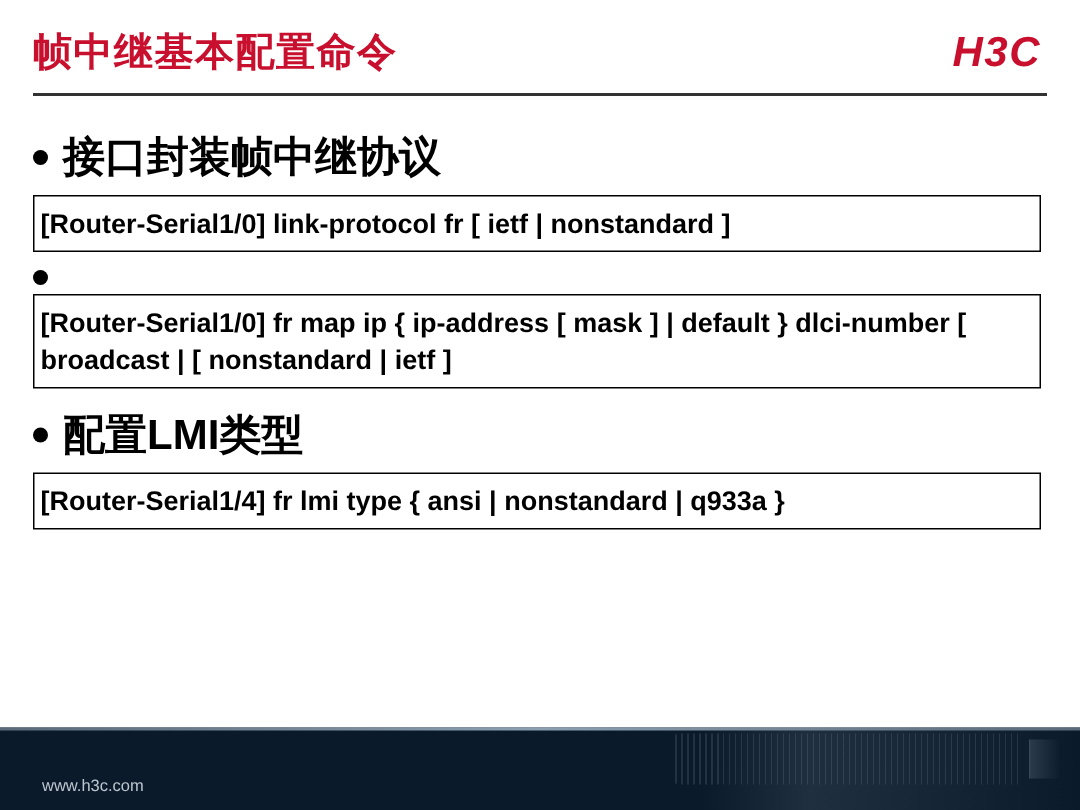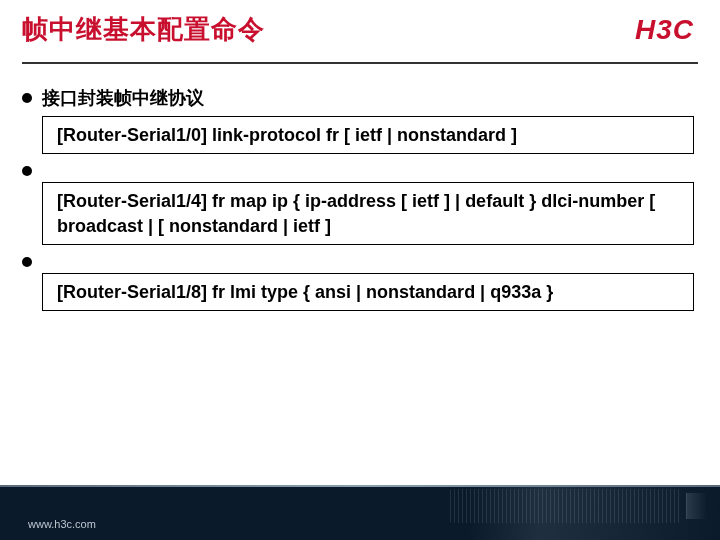--- a/index.html
+++ b/index.html
@@ -14,21 +14,21 @@
   .slide {
     width: 100%;
     height: 100%;
     position: relative;
   }
   .header {
     padding: 12px 22px 0 22px;
     height: 56px;
     display: flex;
     justify-content: space-between;
-    align-items: flex-start;
+    align-items: center;
   }
   .title {
     color: #c8102e;
     font-size: 26px;
     font-weight: 700;
     letter-spacing: 1px;
   }
   .brand {
     color: #c8102e;
     font-size: 28px;
@@ -55,29 +55,28 @@
   }
   .bullet-dot {
     width: 10px;
     height: 10px;
     background: #000;
     border-radius: 50%;
     margin-right: 10px;
     flex: 0 0 auto;
   }
   .bullet-text {
-    font-size: 18px;
+    font-size: 28px;
     font-weight: 700;
     color: #000;
   }
   .cmd-box {
     border: 1.5px solid #000;
-    margin-left: 20px;
     margin-right: 4px;
-    padding: 6px 14px;
+    padding: 6px 4px;
     font-family: Arial, sans-serif;
     font-size: 18px;
     font-weight: 700;
     color: #000;
     line-height: 1.35;
   }
   .cmd-box .ital {
     font-weight: 700;
   }
   .footer {
@@ -145,28 +144,29 @@
       <div class="bullet-text">接口封装帧中继协议</div>
     </div>
     <div class="cmd-box">
       <span>[Router-Serial1/0] link-protocol fr [ ietf | nonstandard ]</span>
     </div>
 
     <div class="bullet-row">
       <div class="bullet-dot"></div>
     </div>
     <div class="cmd-box">
-      <span>[Router-Serial1/4] fr map ip { </span><span class="ital">ip-address</span><span> [ </span><span class="ital">ietf</span><span> ] | default } </span><span class="ital">dlci-number</span><span> [ broadcast | [ nonstandard | ietf ]</span>
+      <span>[Router-Serial1/0] fr map ip { </span><span class="ital">ip-address</span><span> [ </span><span class="ital">mask</span><span> ] | default } </span><span class="ital">dlci-number</span><span> [ broadcast | [ nonstandard | ietf ]</span>
     </div>
 
     <div class="bullet-row">
       <div class="bullet-dot"></div>
+      <div class="bullet-text">配置LMI类型</div>
     </div>
     <div class="cmd-box">
-      <span>[Router-Serial1/8] fr lmi type { ansi | nonstandard | q933a }</span>
+      <span>[Router-Serial1/4] fr lmi type { ansi | nonstandard | q933a }</span>
     </div>
 
   </div>
 
   <div class="footer">
     <div class="footer-stripe"></div>
     <div class="footer-stripe2"></div>
     <div class="footer-url">www.h3c.com</div>
   </div>
 

